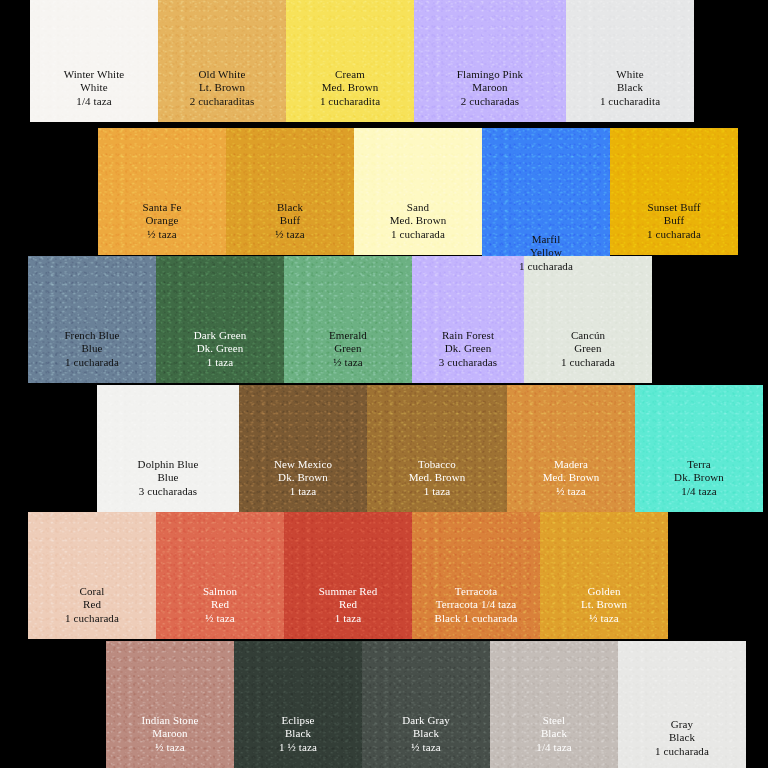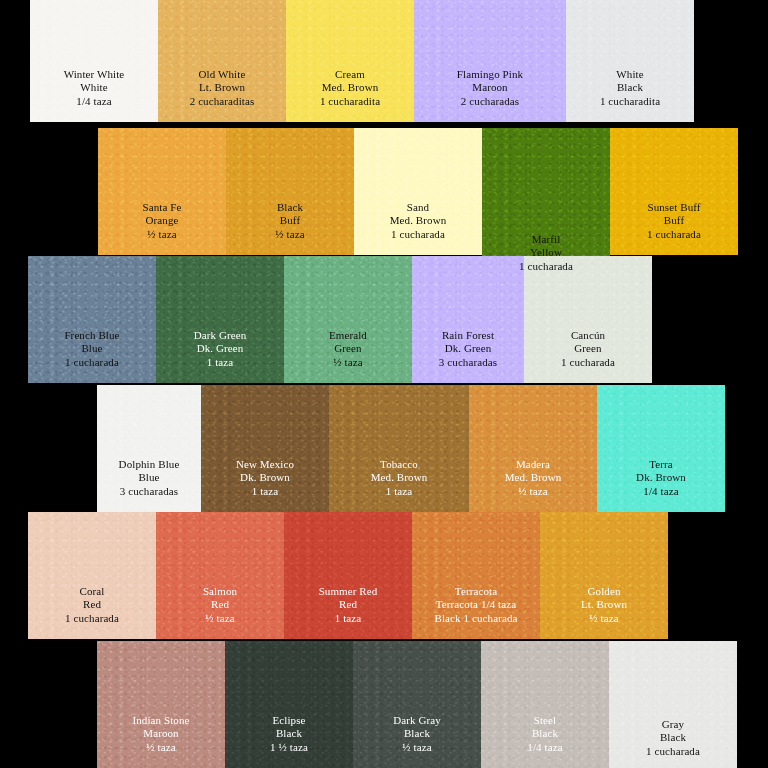--- a/index.html
+++ b/index.html
@@ -144,21 +144,21 @@
           <span class="ln amount">½ taza</span>
         </div>
       </div>
       <div class="swatch dark-text" style="width: 128px; height: 127px; background-color: #fef9c3;">
         <div class="swatch-label">
           <span class="ln name">Sand</span>
           <span class="ln tint">Med. Brown</span>
           <span class="ln amount">1 cucharada</span>
         </div>
       </div>
-      <div class="swatch dark-text" style="width: 128px; height: 159px; background-color: #4d7c0f;">
+      <div class="swatch dark-text" style="width: 128px; height: 159px; background-color: #3b82f6;">
         <div class="swatch-label">
           <span class="ln name">Marfil</span>
           <span class="ln tint">Yellow</span>
           <span class="ln amount">1 cucharada</span>
         </div>
       </div>
       <div class="swatch dark-text" style="width: 128px; height: 127px; background-color: #eab308;">
         <div class="swatch-label">
           <span class="ln name">Sunset Buff</span>
           <span class="ln tint">Buff</span>
@@ -197,21 +197,21 @@
       </div>
       <div class="swatch dark-text" style="width: 128px; height: 127px; background-color: rgb(226, 231, 222);">
         <div class="swatch-label">
           <span class="ln name">Cancún</span>
           <span class="ln tint">Green</span>
           <span class="ln amount">1 cucharada</span>
         </div>
       </div>
     </div>
     <div class="swatch-row" style="left: 97px; top: 385px; height: 127px;">
-      <div class="swatch dark-text" style="width: 104px; height: 127px; background-color: rgb(242, 242, 240);">
+      <div class="swatch dark-text" style="width: 142px; height: 127px; background-color: rgb(242, 242, 240);">
         <div class="swatch-label">
           <span class="ln name">Dolphin Blue</span>
           <span class="ln tint">Blue</span>
           <span class="ln amount">3 cucharadas</span>
         </div>
       </div>
       <div class="swatch light-text" style="width: 128px; height: 127px; background-color: rgb(123, 90, 51);">
         <div class="swatch-label">
           <span class="ln name">New Mexico</span>
           <span class="ln tint">Dk. Brown</span>
@@ -271,21 +271,21 @@
       </div>
       <div class="swatch light-text" style="width: 128px; height: 127px; background-color: rgb(223, 161, 44);">
         <div class="swatch-label">
           <span class="ln name">Golden</span>
           <span class="ln tint">Lt. Brown</span>
           <span class="ln amount">½ taza</span>
         </div>
       </div>
     </div>
     <div class="swatch-row" style="left: 97px; top: 641px; height: 127px;">
-      <div class="swatch light-text" style="width: 128px; height: 127px; background-color: rgb(187, 139, 128);">
+      <div class="swatch light-text" style="width: 128px; height: 127px; background-color: rgb(187, 139, 128); margin-left: 9px;">
         <div class="swatch-label">
           <span class="ln name">Indian Stone</span>
           <span class="ln tint">Maroon</span>
           <span class="ln amount">½ taza</span>
         </div>
       </div>
       <div class="swatch light-text" style="width: 128px; height: 127px; background-color: rgb(51, 62, 55);">
         <div class="swatch-label">
           <span class="ln name">Eclipse</span>
           <span class="ln tint">Black</span>

